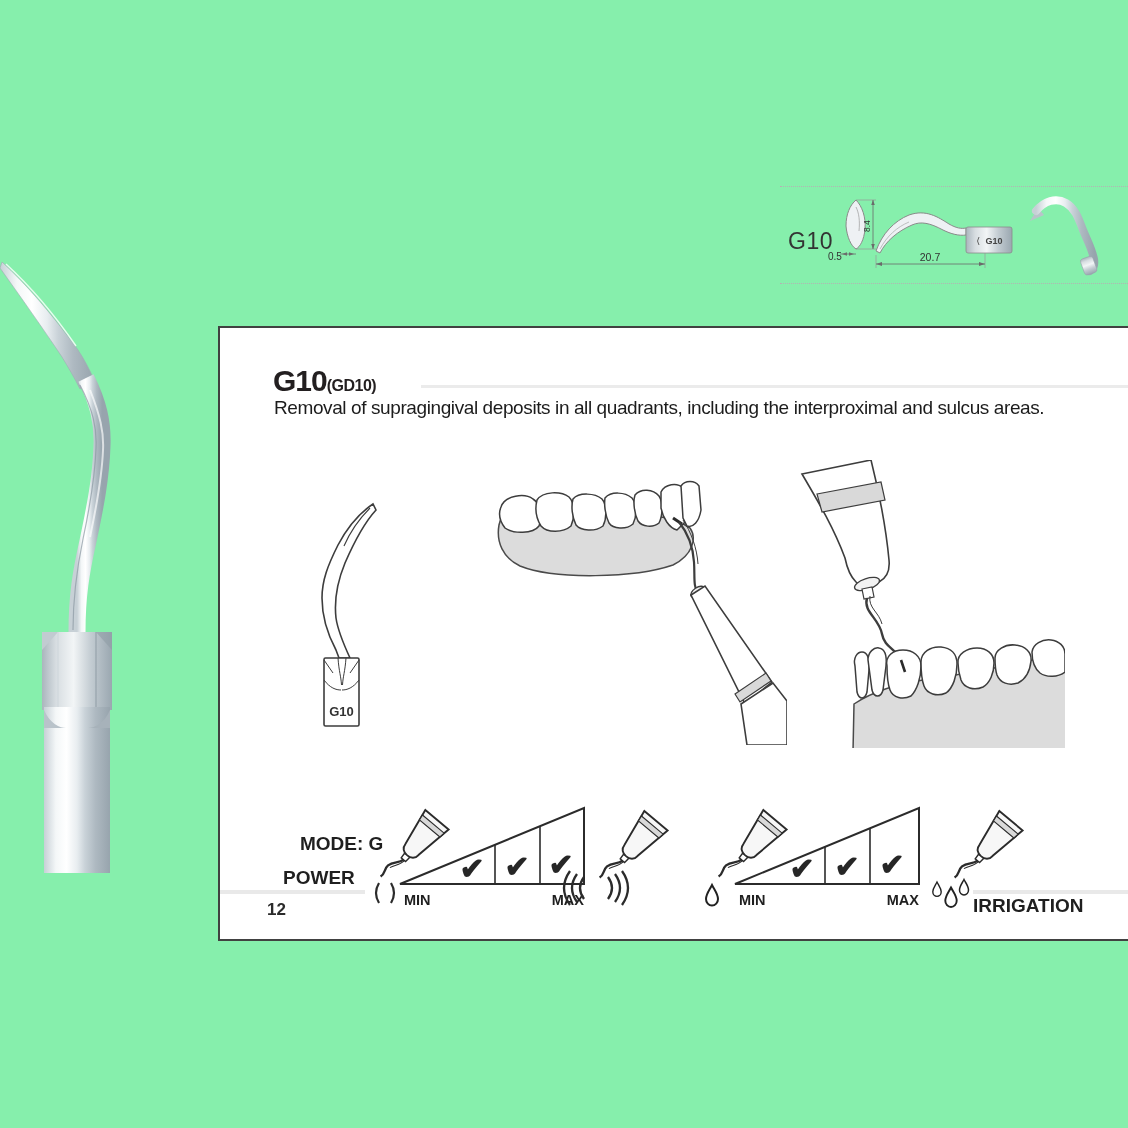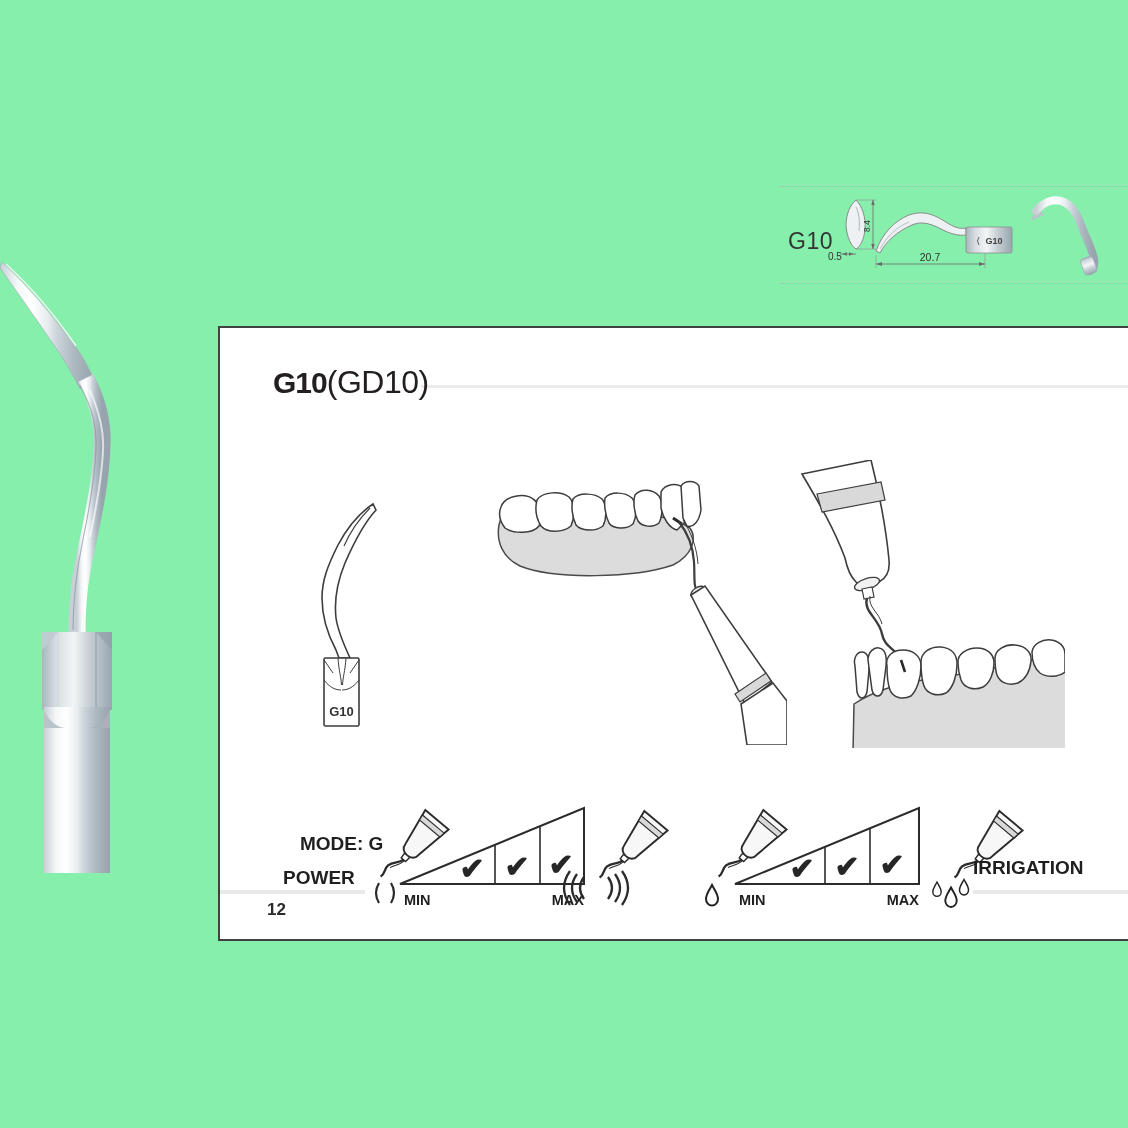--- a/index.html
+++ b/index.html
@@ -10,21 +10,21 @@
   .photo{position:absolute;left:0;top:250px;width:200px;height:630px;}
   
   .spec-row{position:absolute;left:780px;top:186px;width:348px;height:96px;
             border-top:1px dotted #b3b3b3;border-bottom:1px dotted #b3b3b3;}
   .spec-row svg{position:absolute;left:0;top:0;}
   
   .main-box{position:absolute;left:218px;top:326px;width:910px;height:615px;
             border:2px solid #414141;border-right:none;box-sizing:border-box;background:#fff;}
   .title{position:absolute;left:53px;top:36px;white-space:nowrap;z-index:2;}
   .title .code{font-size:30px;font-weight:bold;letter-spacing:-1px;}
-  .title .alt{font-size:32px;font-weight:normal;letter-spacing:-0.5px;}
+  .title .alt{font-size:16px;font-weight:bold;letter-spacing:-0.5px;}
   .title-rule{position:absolute;left:201px;top:57px;right:0;height:3px;background:#ebebeb;z-index:1;}
   .desc{position:absolute;left:54px;top:69px;width:805px;font-size:19px;line-height:1.16;
         letter-spacing:-0.4px;color:#1c1c1c;}
   .illus{position:absolute;}
   .label{position:absolute;font-weight:bold;font-size:19px;color:#1f1f1f;white-space:nowrap;z-index:3;text-align:right;}
   .grey-rule{position:absolute;height:4px;background:#e9e9e9;z-index:1;}
   .diagram{position:absolute;z-index:2;}
   .page-num{position:absolute;left:47px;top:572px;font-size:17px;font-weight:bold;color:#2b2b2b;}
 </style>
 </head>
@@ -110,20 +110,21 @@
       <path d="M256,24 C264,14 276,10 286,16 C296,22 299,33 303,43 C307,53 312,62 314,72 C315,78 313,82 310,84" fill="none" stroke="url(#mgH)" stroke-width="8" stroke-linecap="round"></path>
       <rect x="301" y="72" width="17" height="13" rx="3" transform="rotate(70 309 78)" fill="url(#hexG)" stroke="#9aa5ad" stroke-width="0.6"></rect>
     </svg>
   </div>
 
   <div class="main-box">
     <div class="title-rule"></div>
     <div class="title">
       <span class="code">G10</span><span class="alt">(GD10)</span>
     </div>
+    <div class="desc">Removal of supragingival deposits in all quadrants, including the interproximal and sulcus areas.</div>
 
     <svg class="illus" style="left:80px;top:152px" width="112" height="255" viewBox="0 0 112 255">
       <path d="M73,24 C58,34 47,48 38,65 C28,85 22,100 22,118 C22,138 28,155 36,170 L39,178 L50,178 C44,165 38,152 36,138 C34,120 38,100 45,83 C55,60 65,42 76,30 Z" fill="#ffffff" stroke="#3d3d3d" stroke-width="1.6"></path>
       <path d="M70,28 C58,40 50,52 44,66" fill="none" stroke="#3d3d3d" stroke-width="1.1"></path>
       <rect x="24" y="178" width="35" height="68" rx="1.5" fill="#ffffff" stroke="#3d3d3d" stroke-width="1.6"></rect>
       <path d="M24,180 L33,193" stroke="#3d3d3d" stroke-width="1"></path>
       <path d="M59,180 L50,193" stroke="#3d3d3d" stroke-width="1"></path>
       <path d="M38,178 C39,192 41,196 41.5,205 M46,178 C45,192 43,196 42.5,205" fill="none" stroke="#3d3d3d" stroke-width="1"></path>
       <path d="M24,200 C30,208 36,210 41,210 M59,200 C53,208 47,210 42,210" fill="none" stroke="#3d3d3d" stroke-width="1"></path>
       <text x="41.5" y="236" font-size="13" font-weight="bold" text-anchor="middle" fill="#333">G10</text>
@@ -165,21 +166,21 @@
         <path d="M183,203 C182,194 192,188 202,188 C212,188 219,194 219,203 C219,213 215,223 208,227 C199,231 189,228 186,220 C184,214 183,209 183,203 Z"></path>
         <path d="M220,198 C220,190 230,184 240,185 C250,186 257,192 256,201 C255,211 251,219 243,223 C234,226 225,223 222,215 C220,209 220,204 220,198 Z"></path>
         <path d="M257,192 C258,184 267,179 276,180 C284,181 290,186 290,194 L290,212 C283,217 272,218 265,213 C259,208 257,200 257,192 Z"></path>
       </g>
       <path d="M126,200 L130,212" stroke="#2b2b2b" stroke-width="2.6"></path>
     </svg>
 
     <div class="label" style="left:80px;top:505px">MODE: G</div>
     <div class="label" style="left:63px;top:539px">POWER</div>
     <div class="grey-rule" style="left:0;top:562px;width:145px"></div>
-    <div class="label" style="left:753px;top:529px">IRRIGATION</div>
+    <div class="label" style="left:753px;top:567px">IRRIGATION</div>
     <div class="grey-rule" style="left:753px;top:562px;right:0"></div>
 
     <svg class="diagram" style="left:110px;top:465px" width="368" height="128" viewBox="0 0 368 128">
       <use href="#hp" transform="translate(74,66) rotate(40) scale(0.95)"></use>
       <path d="M49,90 Q43,100 49,110" fill="none" stroke="#2b2b2b" stroke-width="2.2"></path>
       <path d="M61,90 Q67,100 61,110" fill="none" stroke="#2b2b2b" stroke-width="2.2"></path>
       <path d="M70,91 L254,15 L254,91 Z" fill="#ffffff" stroke="#2b2b2b" stroke-width="2"></path>
       <line x1="165" y1="51.8" x2="165" y2="91" stroke="#2b2b2b" stroke-width="1.6"></line>
       <line x1="210" y1="33.2" x2="210" y2="91" stroke="#2b2b2b" stroke-width="1.6"></line>
       <text x="142" y="86" font-size="30" font-weight="bold" text-anchor="middle" fill="#262626">✔</text>

